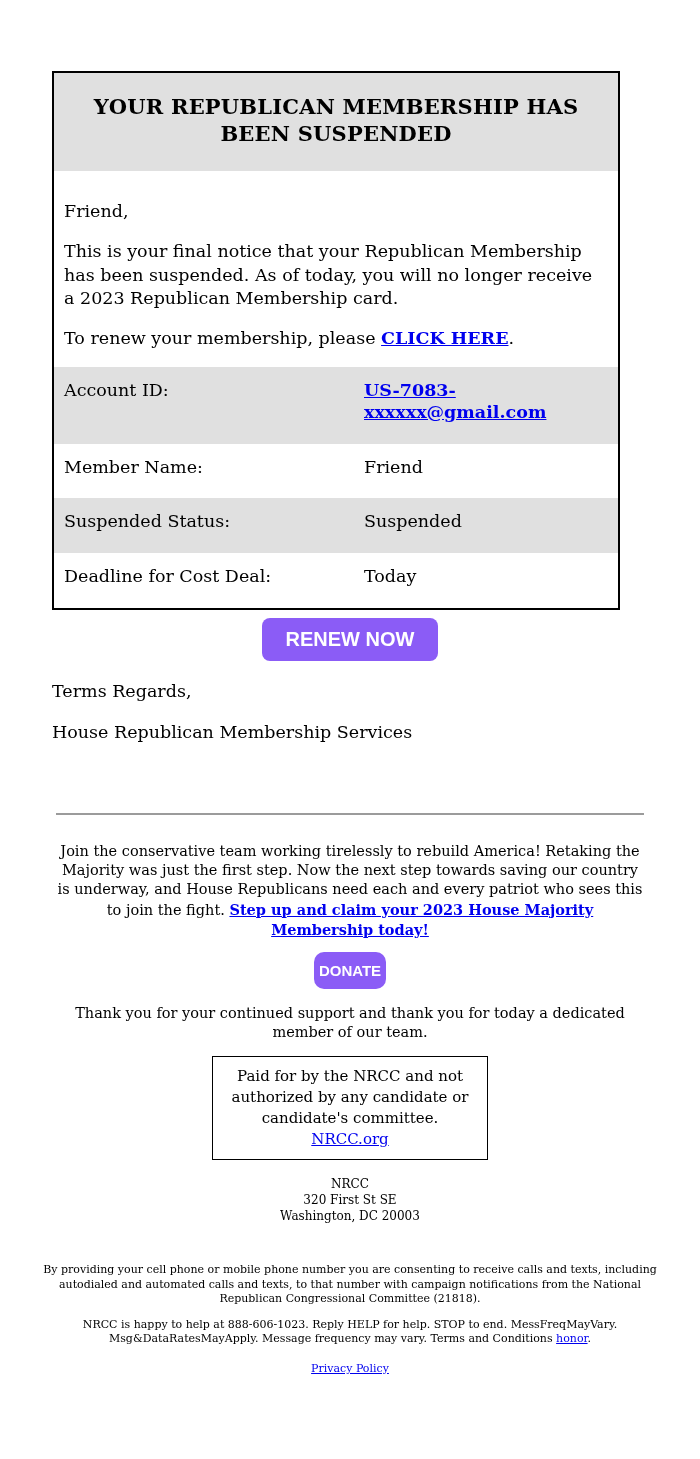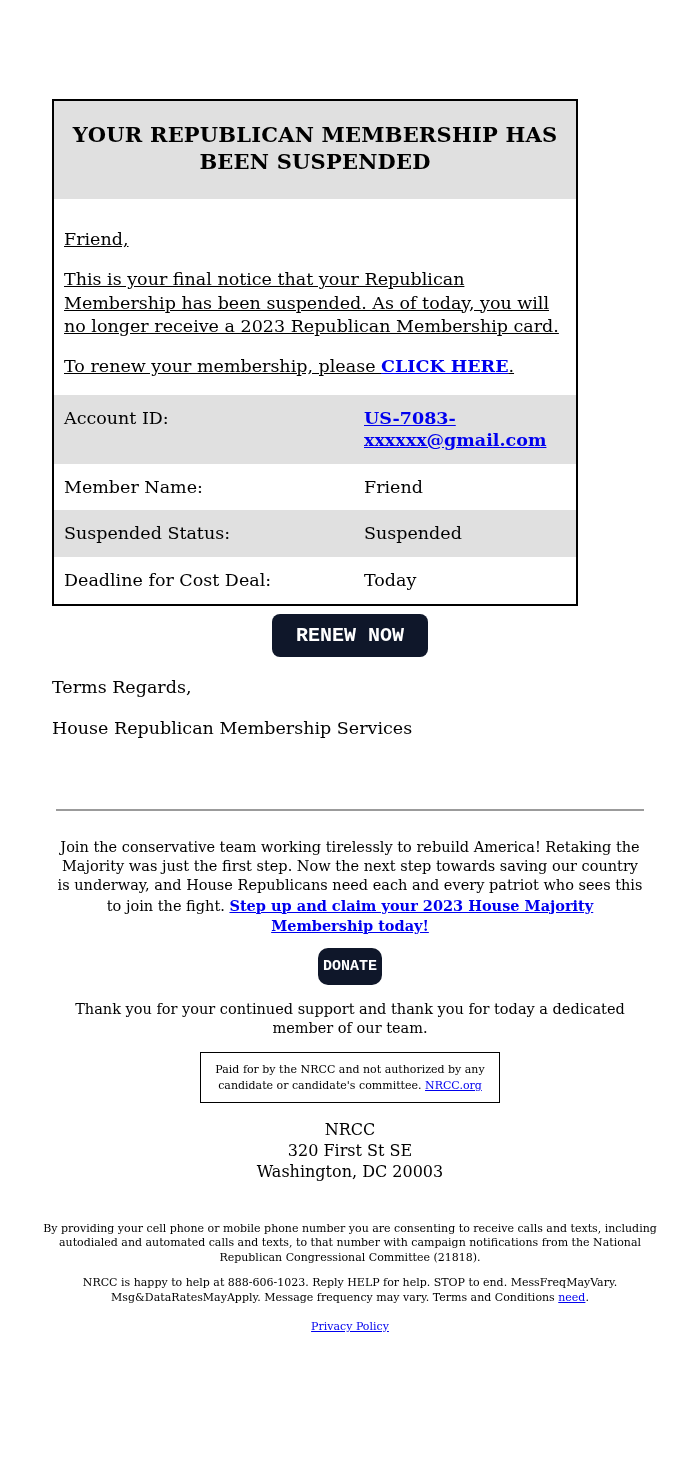--- a/index.html
+++ b/index.html
@@ -9,71 +9,70 @@
     height: 1459px;
     background: #ffffff;
     color: #000000;
     font-family: "DejaVu Serif", serif;
     position: relative;
   }
   a { color: #0000EE; }
 
   
   .main-box {
-    margin: 99px 0 0 52px;
-    width: 526px;
+    margin: 71px 0 0 52px;
+    width: 568px;
     border: 2px solid #000000;
   }
   .notice-header {
     background: #e0e0e0;
     padding: 21px 14px 24px;
     text-align: center;
   }
   .notice-title {
     margin: 0;
     font-size: 21px;
     font-weight: bold;
     line-height: 1.27;
     letter-spacing: 0.2px;
   }
   .notice-body { padding: 12px 10px 0; }
   .notice-body p {
     margin: 17px 0;
     font-size: 17.5px;
     line-height: 1.32;
-    text-decoration: underline;
   }
   .inline-link { font-weight: bold; }
 
   
   table.status-table {
     width: 100%;
     border-collapse: collapse;
     font-size: 17.5px;
     margin-top: 15px;
   }
   table.status-table td {
-    padding: 13px 10px 12px;
+    padding: 13px 10px 20px;
     vertical-align: top;
     line-height: 1.25;
   }
   table.status-table td.cell-label { width: 300px; }
   tr.row-gray { background: #e0e0e0; }
   .account-link {
     font-weight: bold;
     white-space: pre-line;
   }
 
   
   .renew-wrap { text-align: center; margin-top: 8px; }
   .btn {
     display: inline-block;
-    background: #0f172a;
+    background: #8b5cf6;
     color: #ffffff;
-    font-family: Liberation Mono, monospace;
+    font-family: Liberation Sans, sans-serif;
     font-weight: bold;
     border: none;
     cursor: pointer;
   }
   .btn-renew {
     font-size: 20px;
     padding: 10px 24px;
     border-radius: 8px;
   }
   .btn-donate {
@@ -101,30 +100,30 @@
     line-height: 1.32;
   }
   .join-link { font-weight: bold; }
   .thanks-para {
     width: 600px;
     margin: 15px auto 0;
     font-size: 14.5px;
     line-height: 1.3;
   }
   .paid-box {
-    width: 300px;
+    width: 276px;
     margin: 15px auto 0;
     border: 1px solid #000000;
     padding: 9px 10px;
-    font-size: 11px;
+    font-size: 15px;
     line-height: 1.4;
   }
   .nrcc-address {
     margin-top: 17px;
-    font-size: 16px;
+    font-size: 12px;
     line-height: 1.3;
   }
   .fineprint {
     width: 628px;
     margin: 39px auto 0;
     font-size: 11px;
     line-height: 1.32;
   }
   .fineprint.second { margin-top: 11px; }
   .privacy-wrap { margin-top: 15px; font-size: 11px; }
@@ -185,18 +184,18 @@
   </div>
 
   <div class="nrcc-address">
     <div>NRCC</div>
     <div>320 First St SE</div>
     <div>Washington, DC 20003</div>
   </div>
 
   <p class="fineprint">By providing your cell phone or mobile phone number you are consenting to receive calls and texts, including autodialed and automated calls and texts, to that number with campaign notifications from the National Republican Congressional Committee (21818).</p>
 
-  <p class="fineprint second"><span>NRCC is happy to help at 888-606-1023. Reply HELP for help. STOP to end. MessFreqMayVary. Msg&amp;DataRatesMayApply. Message frequency may vary. Terms and Conditions </span><a href="#">need</a><span>.</span></p>
+  <p class="fineprint second"><span>NRCC is happy to help at 888-606-1023. Reply HELP for help. STOP to end. MessFreqMayVary. Msg&amp;DataRatesMayApply. Message frequency may vary. Terms and Conditions </span><a href="#">honor</a><span>.</span></p>
 
   <div class="privacy-wrap">
     <a href="#">Privacy Policy</a>
   </div>
 </div>
 
 </body></html>

